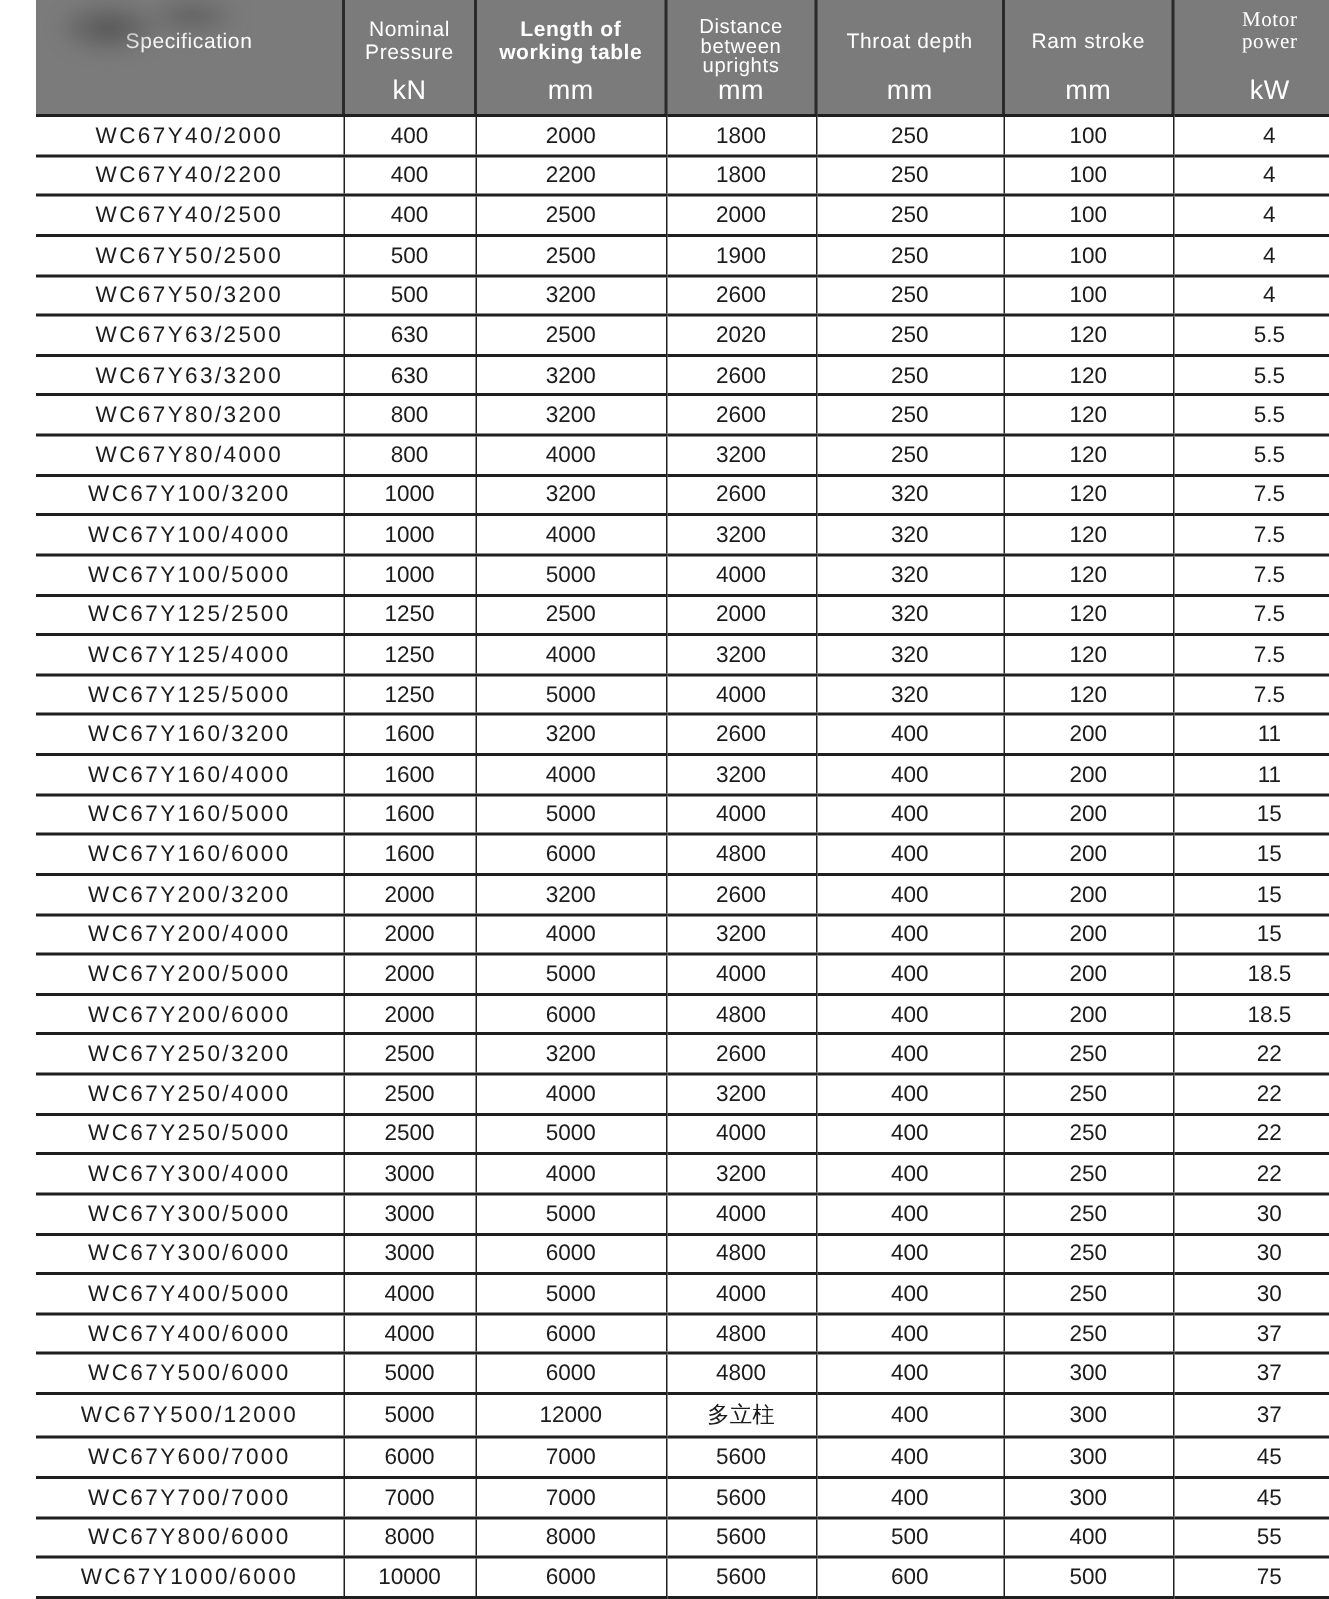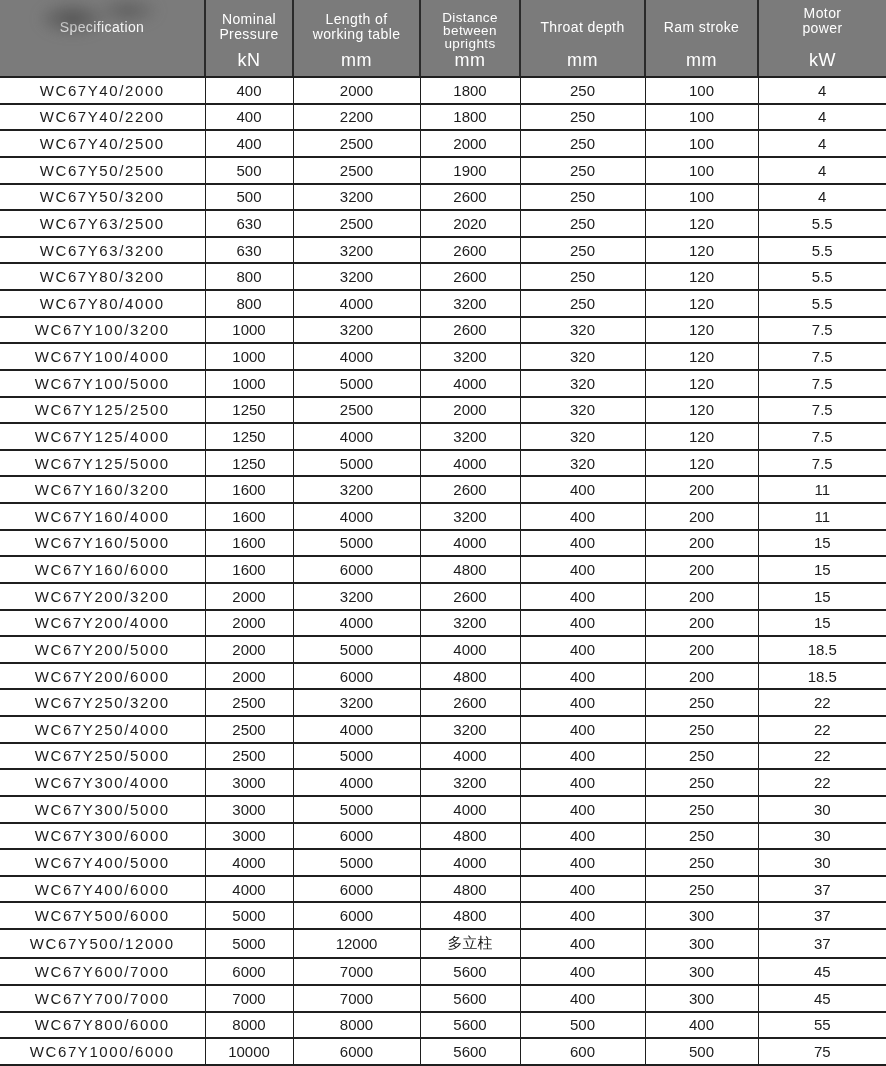--- a/index.html
+++ b/index.html
@@ -6,21 +6,21 @@
     --header-bg:#7b7b7b;
     --header-text:#ffffff;
     --border:#1f1f1f;
     --body-text:#1c1c1c;
     --page-bg:#ffffff;
   }
   *{margin:0;padding:0;box-sizing:border-box;}
   html,body{width:886px;height:1066px;overflow:hidden;background:var(--page-bg);}
   body{font-family:"Liberation Sans","DejaVu Sans",sans-serif;position:relative;}
 
-  .page{position:relative;width:886px;height:765px;}
+  .page{position:relative;width:886px;height:765px;padding-left:24px;}
 
   table.spec-table{
     width:886px;height:1066px;
     border-collapse:collapse;table-layout:fixed;
   }
 
   
   thead th{
     background:var(--header-bg);
     color:var(--header-text);
@@ -34,23 +34,23 @@
   thead th:first-child{border-left:none;}
   .h-wrap{display:flex;flex-direction:column;height:76px;padding:4px 2px 6px 2px;}
   .h-title{
     flex:1;display:flex;align-items:center;justify-content:center;
     font-size:14px;line-height:15px;text-align:center;letter-spacing:.4px;
   }
   .h-unit{
     height:20px;display:flex;align-items:flex-start;justify-content:center;
     font-size:18px;letter-spacing:.4px;
   }
-  th.col-length .h-title{padding:0 12px;}
+  th.col-length .h-title{padding:0 12px;font-weight:bold;}
   th.col-distance .h-title{font-size:13.5px;line-height:13px;align-items:flex-end;padding-top:4px;}
-  th.col-motor .h-title span{display:inline-block;max-width:52px;}
+  th.col-motor .h-title span{display:inline-block;max-width:52px;font-family:Liberation Serif, serif;}
   th.col-motor .h-title{align-items:flex-start;padding-top:2px;}
 
   
   tbody td{
     border:1px solid var(--border);
     border-top-width:2px;
     text-align:center;vertical-align:middle;
     font-size:15px;color:var(--body-text);
     white-space:nowrap;overflow:hidden;
     background:#fff;

